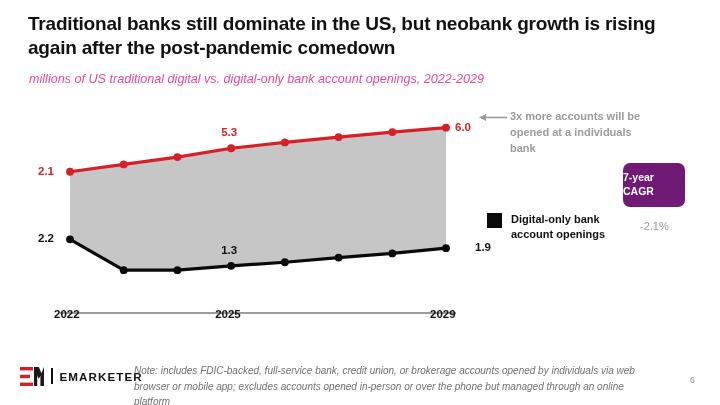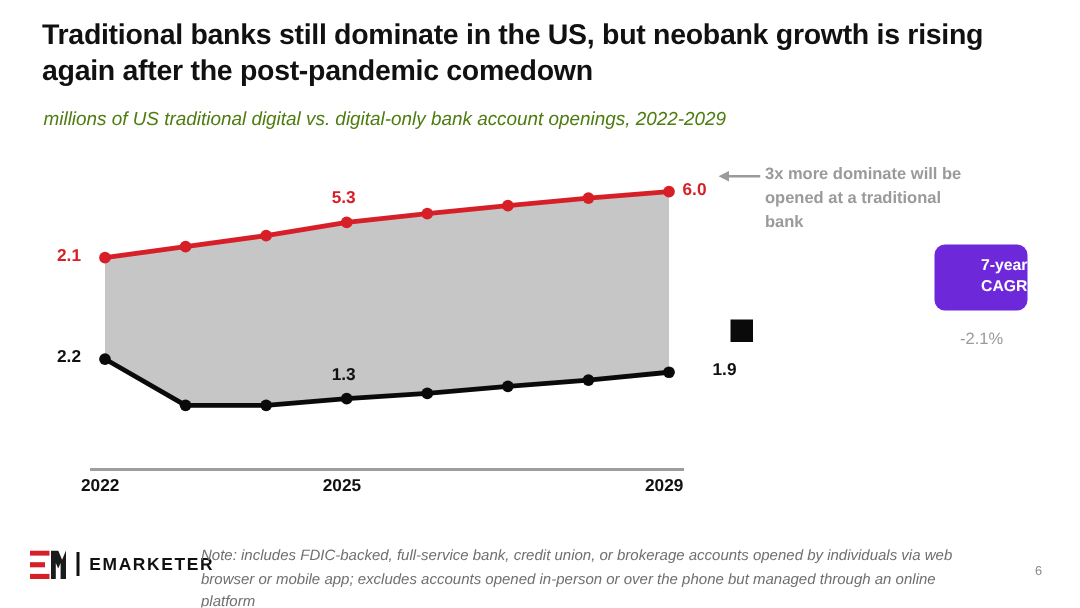--- a/index.html
+++ b/index.html
@@ -8,46 +8,46 @@
     font-family:"Liberation Sans",sans-serif;color:#111;
     position:relative;
   }
   .title{
     position:absolute;left:28px;top:12px;width:660px;
     font-size:19px;font-weight:bold;line-height:1.28;
     letter-spacing:-0.2px;color:#111;
   }
   .subtitle{
     position:absolute;left:29px;top:72px;width:660px;
-    font-size:12.6px;font-style:italic;color:#4d7c0f;font-weight:normal;
+    font-size:12.6px;font-style:italic;color:#ec4899;font-weight:normal;
   }
 
   
   .plot{position:absolute;left:0;top:95px;width:500px;height:235px;}
   .plot svg{display:block;}
 
-  .xlabels{position:absolute;left:0;top:318px;width:500px;height:18px;}
+  .xlabels{position:absolute;left:0;top:308px;width:500px;height:18px;}
   .xlab{position:absolute;font-size:11.5px;font-weight:bold;color:#111;}
 
   .dlabel{position:absolute;font-size:11.5px;font-weight:bold;white-space:nowrap;}
   .dlabel.red{color:#d61f26;text-align:center;}
   .dlabel.blk{color:#111;}
 
   
   .annot{
     position:absolute;left:510px;top:109px;width:140px;
     font-size:11px;line-height:1.45;color:#9a9a9a;font-weight:bold;
   }
   .arrow{position:absolute;left:479px;top:113px;width:28px;height:9px;}
 
   .cagr-badge{
     position:absolute;left:623px;top:163px;width:62px;height:44px;
-    background:#6d28d9;border-radius:7px;color:#ffffff;
+    background:#701a75;border-radius:7px;color:#ffffff;
     font-size:10.5px;font-weight:bold;line-height:1.3;
-    display:flex;flex-direction:column;align-items:flex-end;justify-content:center;
+    display:flex;flex-direction:column;align-items:flex-start;justify-content:center;
     text-align:center;
   }
 
   .legend{position:absolute;left:487px;top:212px;width:210px;}
   .leg-row{position:relative;margin-bottom:14px;}
   .swatch{position:absolute;left:0;top:1px;width:15px;height:15px;}
   .swatch.red{background:#d61f26;}
   .swatch.blk{background:#0a0a0a;}
   .leg-text{
     margin-left:24px;width:120px;font-size:11px;font-weight:bold;
@@ -112,30 +112,31 @@
 <span class="dlabel red" id="rl1" style="left: 221.143px; top: 126.262px;">5.3</span>
 <span class="dlabel red" id="rl2" style="left: 455px; top: 120.692px;">6.0</span>
 <span class="dlabel blk" id="bl0" style="left: 38px; top: 232.354px;">2.2</span>
 <span class="dlabel blk" id="bl1" style="left: 221.143px; top: 243.8px;">1.3</span>
 <span class="dlabel blk" id="bl2" style="left: 455px; top: 241.169px; margin-left: 20px;">1.9</span>
 
 <svg class="arrow" viewBox="0 0 28 9">
   <line x1="6" y1="4.5" x2="28" y2="4.5" stroke="#9a9a9a" stroke-width="1.6"></line>
   <polygon points="0,4.5 7,1 7,8" fill="#9a9a9a"></polygon>
 </svg>
-<div class="annot">3x more dominate will be opened at a traditional bank</div>
+<div class="annot">3x more accounts will be opened at a individuals bank</div>
 
 <div class="cagr-badge">
   <span>7-year</span>
   <span>CAGR</span>
 </div>
 
 <div class="legend">
   <div class="leg-row r2">
     <span class="swatch blk"></span>
+    <div class="leg-text">Digital-only bank account openings</div>
     <span class="leg-val">-2.1%</span>
   </div>
 </div>
 
 <div class="foot-logo">
   <svg class="logo-mark" viewBox="0 0 24 19">
     <rect x="0" y="0" width="13" height="3.4" fill="#d61f26"></rect>
     <rect x="0" y="7.8" width="10" height="3.4" fill="#d61f26"></rect>
     <rect x="0" y="15.6" width="13" height="3.4" fill="#d61f26"></rect>
     <polygon points="14,19 14,0 18.8,0 21.4,6.2 24,0 24,19 20.4,19 20.4,8.4 18.8,12 17.2,8.4 17.2,19" fill="#1a1a1a"></polygon>

